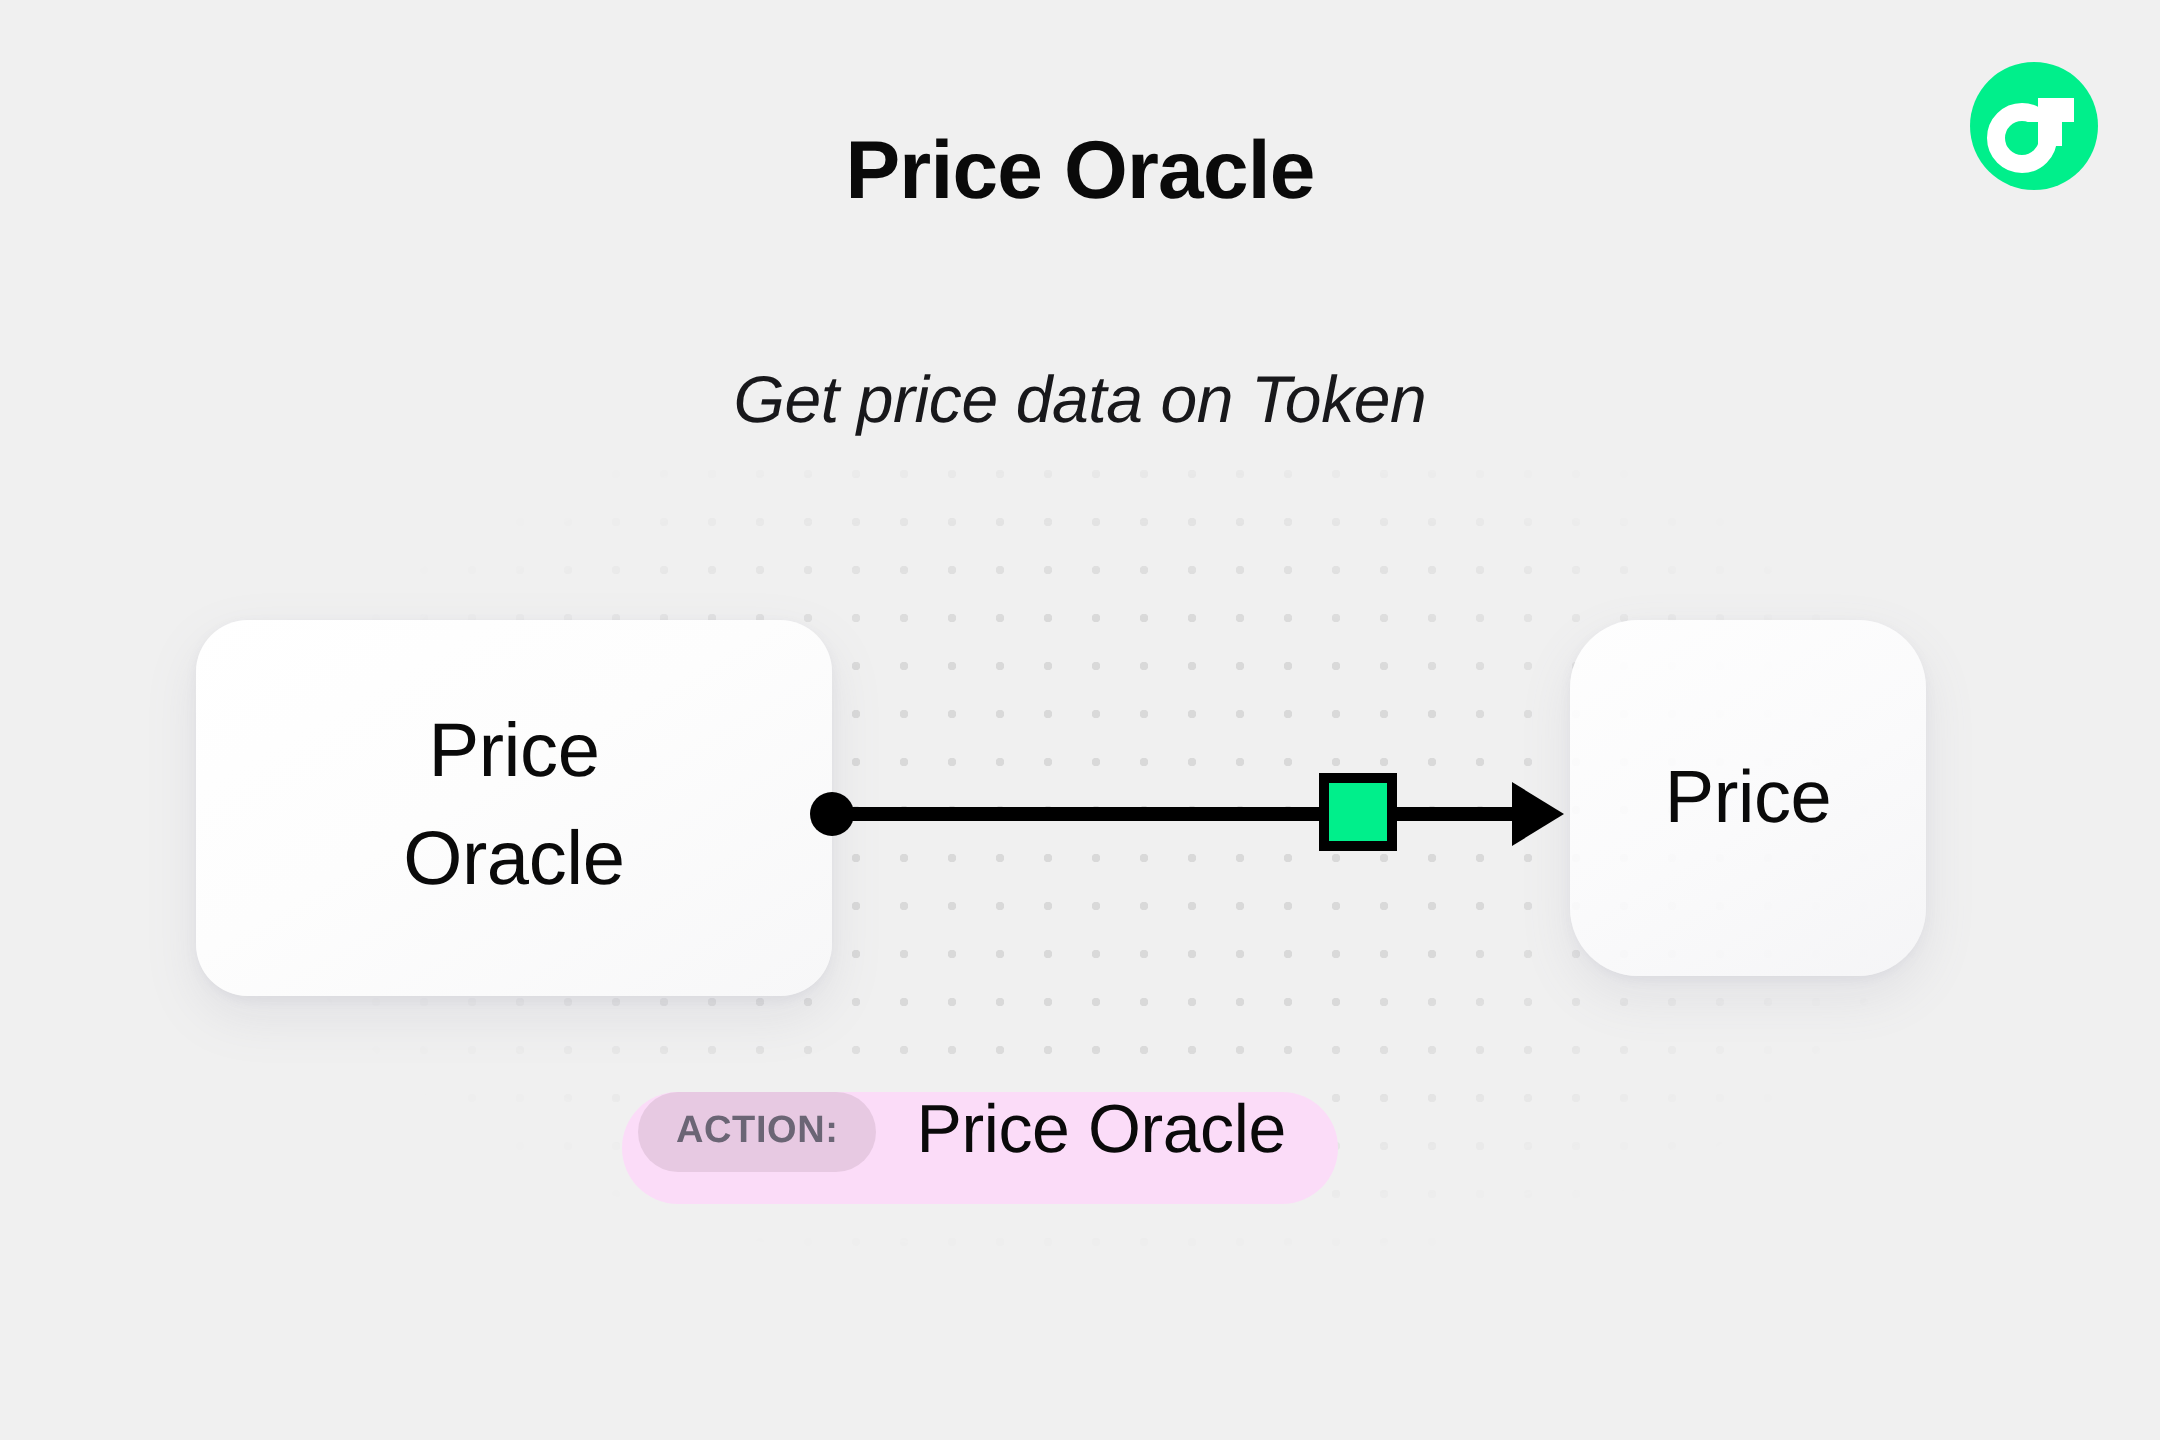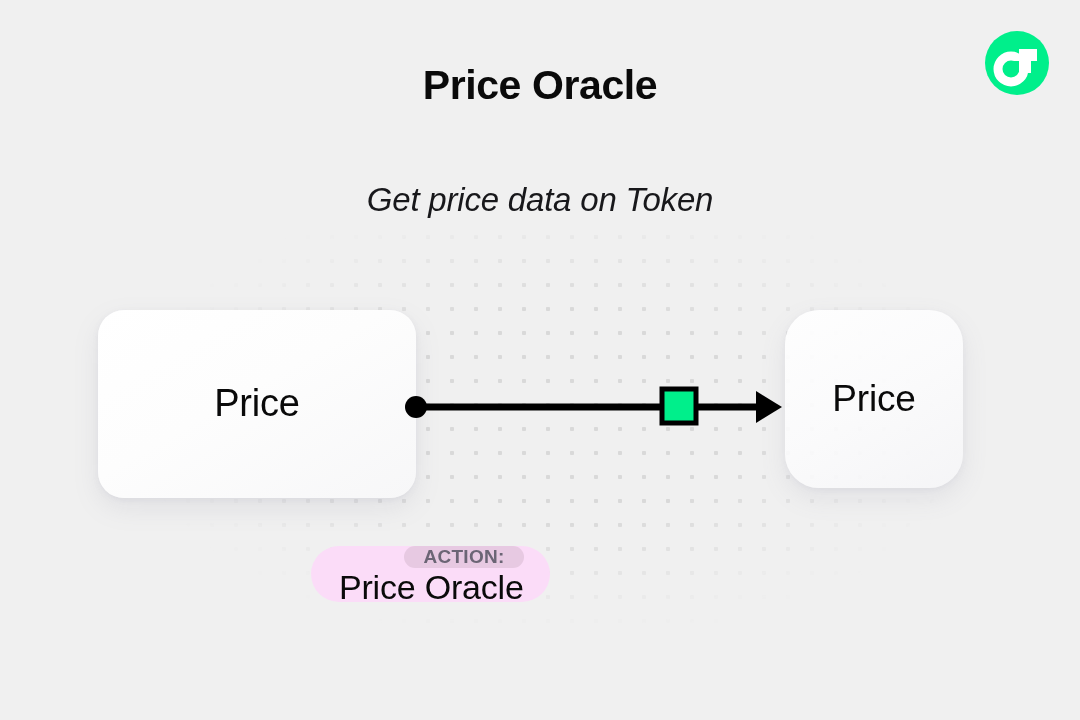--- a/index.html
+++ b/index.html
@@ -112,25 +112,24 @@
   }
 
   
   #action-badge {
     position: absolute;
     left: 311px;
     top: 546px;
     height: 56px;
     box-sizing: border-box;
     display: flex;
-    align-items: flex-end;
+    align-items: flex-start;
     padding: 0 26px 0 8px;
     border-radius: 28px;
     background: #fbdcf8;
-    flex-direction: column;
   }
   #action-chip {
     display: flex;
     align-items: center;
     justify-content: center;
     height: 40px;
     padding: 0 19px;
     border-radius: 20px;
     background: #e7c9e2;
     color: #6b6575;
@@ -162,20 +161,21 @@
 
     <circle cx="26" cy="38" r="13" fill="none" stroke="#ffffff" stroke-width="9"></circle>
 
     <rect x="26" y="30" width="8" height="8" fill="#00ef8b"></rect>
   </svg>
 </div>
 
 <div class="node-card" id="node-price-oracle">
   <div>
     <span>Price</span><br>
+    <span>Oracle</span>
   </div>
 </div>
 
 <div class="node-card" id="node-price">
   <span>Price</span>
 </div>
 
 <div id="connector">
   <svg width="400" height="58" viewBox="0 0 400 58" aria-hidden="true">
 

